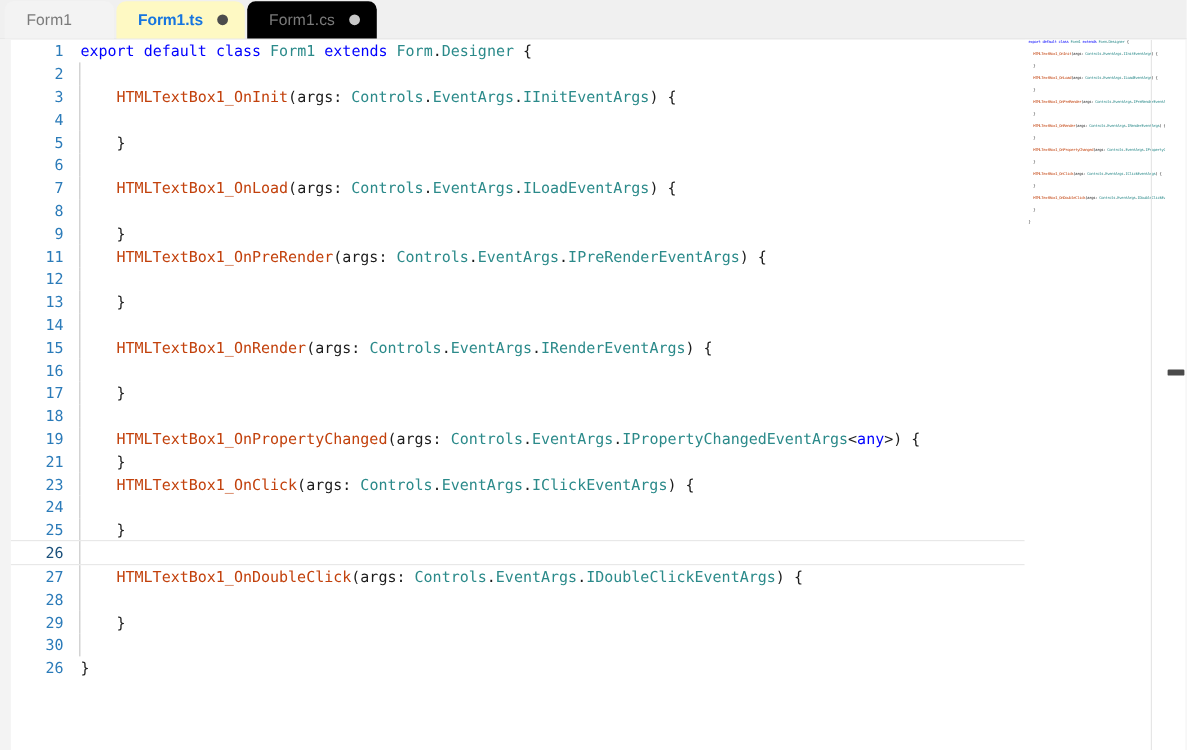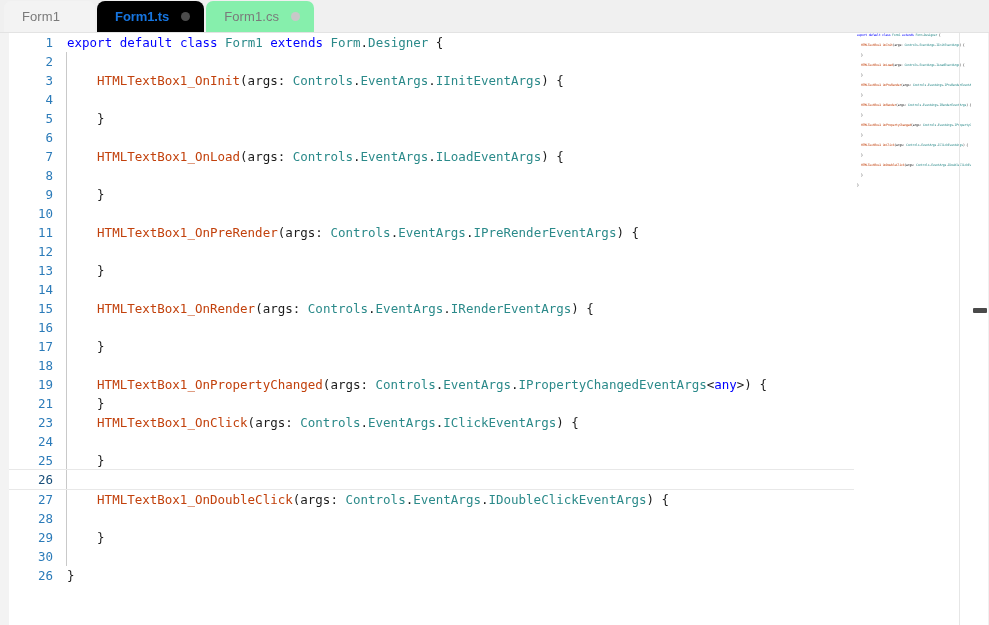--- a/index.html
+++ b/index.html
@@ -45,34 +45,34 @@
     gap: 12px;
     padding: 0 14px 0 18px;
     margin-right: 2px;
     border-radius: 7px 7px 0 0;
     background: #f0f0f0;
     box-sizing: border-box;
     cursor: pointer;
     min-width: 0;
   }
   .tab.inactive {
-    background: #86efac;
+    background: #000000;
     box-shadow: inset 0 0 0 0 transparent;
   }
   .tab.inactive:first-child {
     background: #f3f3f3;
   }
   .tab .tab-label {
     font-size: 13px;
     color: #7a7a7a;
     white-space: nowrap;
     letter-spacing: 0.1px;
   }
   .tab.active {
-    background: #000000;
+    background: #fef9c3;
     border-radius: 8px 8px 0 0;
   }
   .tab.active .tab-label {
     color: #1675e0;
     font-weight: bold;
     letter-spacing: -0.1px;
   }
   .tab-dot {
     width: 9px;
     height: 9px;
@@ -232,21 +232,20 @@
     <div class="code-area" id="codearea">
         <div class="line"><span class="ln">1</span><span class="code" style="left: 58px;"><span class="kw">export</span><span class="punc"> </span><span class="kw">default</span><span class="punc"> </span><span class="kw">class</span><span class="punc"> </span><span class="type">Form1</span><span class="punc"> </span><span class="kw">extends</span><span class="punc"> </span><span class="type">Form</span><span class="punc">.</span><span class="type">Designer</span><span class="punc"> {</span></span></div>
         <div class="line"><span class="ln">2</span><span class="guide"></span><span class="code" style="left: 58px;"></span></div>
         <div class="line"><span class="ln">3</span><span class="guide"></span><span class="code" style="left: 88.08px;"><span class="fn">HTMLTextBox1_OnInit</span><span class="punc">(</span><span class="param">args</span><span class="punc">: </span><span class="type">Controls</span><span class="punc">.</span><span class="type">EventArgs</span><span class="punc">.</span><span class="type">IInitEventArgs</span><span class="punc">) {</span></span></div>
         <div class="line"><span class="ln">4</span><span class="guide"></span><span class="code" style="left: 58px;"></span></div>
         <div class="line"><span class="ln">5</span><span class="guide"></span><span class="code" style="left: 88.08px;"><span class="punc">}</span></span></div>
         <div class="line"><span class="ln">6</span><span class="guide"></span><span class="code" style="left: 58px;"></span></div>
         <div class="line"><span class="ln">7</span><span class="guide"></span><span class="code" style="left: 88.08px;"><span class="fn">HTMLTextBox1_OnLoad</span><span class="punc">(</span><span class="param">args</span><span class="punc">: </span><span class="type">Controls</span><span class="punc">.</span><span class="type">EventArgs</span><span class="punc">.</span><span class="type">ILoadEventArgs</span><span class="punc">) {</span></span></div>
         <div class="line"><span class="ln">8</span><span class="guide"></span><span class="code" style="left: 58px;"></span></div>
         <div class="line"><span class="ln">9</span><span class="guide"></span><span class="code" style="left: 88.08px;"><span class="punc">}</span></span></div>
-        <div class="line"><span class="ln">10</span><span class="guide"></span><span class="code" style="left: 58px;"></span></div>
         <div class="line"><span class="ln">11</span><span class="guide"></span><span class="code" style="left: 88.08px;"><span class="fn">HTMLTextBox1_OnPreRender</span><span class="punc">(</span><span class="param">args</span><span class="punc">: </span><span class="type">Controls</span><span class="punc">.</span><span class="type">EventArgs</span><span class="punc">.</span><span class="type">IPreRenderEventArgs</span><span class="punc">) {</span></span></div>
         <div class="line"><span class="ln">12</span><span class="guide"></span><span class="code" style="left: 58px;"></span></div>
         <div class="line"><span class="ln">13</span><span class="guide"></span><span class="code" style="left: 88.08px;"><span class="punc">}</span></span></div>
         <div class="line"><span class="ln">14</span><span class="guide"></span><span class="code" style="left: 58px;"></span></div>
         <div class="line"><span class="ln">15</span><span class="guide"></span><span class="code" style="left: 88.08px;"><span class="fn">HTMLTextBox1_OnRender</span><span class="punc">(</span><span class="param">args</span><span class="punc">: </span><span class="type">Controls</span><span class="punc">.</span><span class="type">EventArgs</span><span class="punc">.</span><span class="type">IRenderEventArgs</span><span class="punc">) {</span></span></div>
         <div class="line"><span class="ln">16</span><span class="guide"></span><span class="code" style="left: 58px;"></span></div>
         <div class="line"><span class="ln">17</span><span class="guide"></span><span class="code" style="left: 88.08px;"><span class="punc">}</span></span></div>
         <div class="line"><span class="ln">18</span><span class="guide"></span><span class="code" style="left: 58px;"></span></div>
         <div class="line"><span class="ln">19</span><span class="guide"></span><span class="code" style="left: 88.08px;"><span class="fn">HTMLTextBox1_OnPropertyChanged</span><span class="punc">(</span><span class="param">args</span><span class="punc">: </span><span class="type">Controls</span><span class="punc">.</span><span class="type">EventArgs</span><span class="punc">.</span><span class="type">IPropertyChangedEventArgs</span><span class="punc">&lt;</span><span class="kw">any</span><span class="punc">&gt;) {</span></span></div>
         <div class="line"><span class="ln">21</span><span class="guide"></span><span class="code" style="left: 88.08px;"><span class="punc">}</span></span></div>

